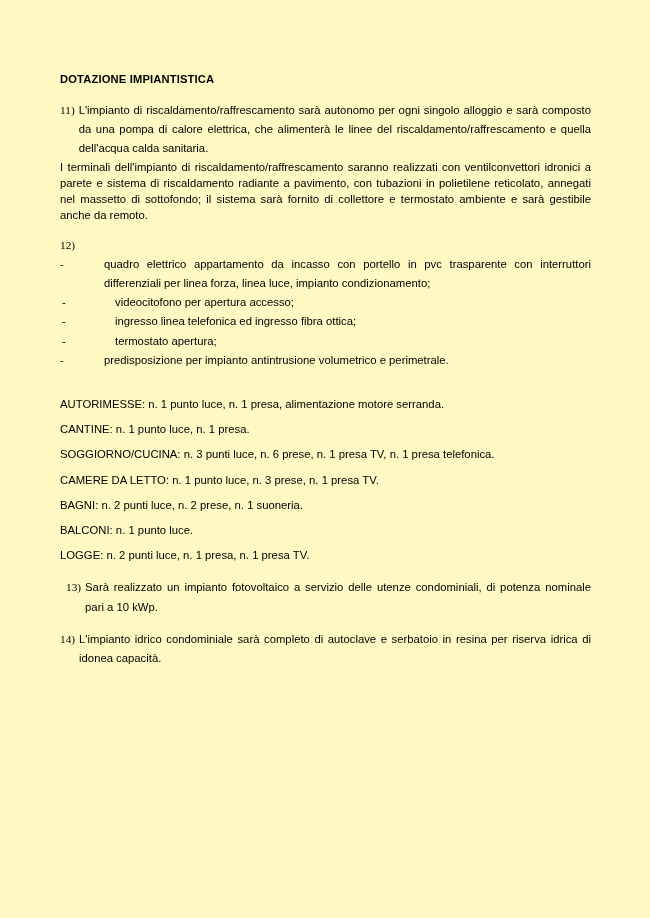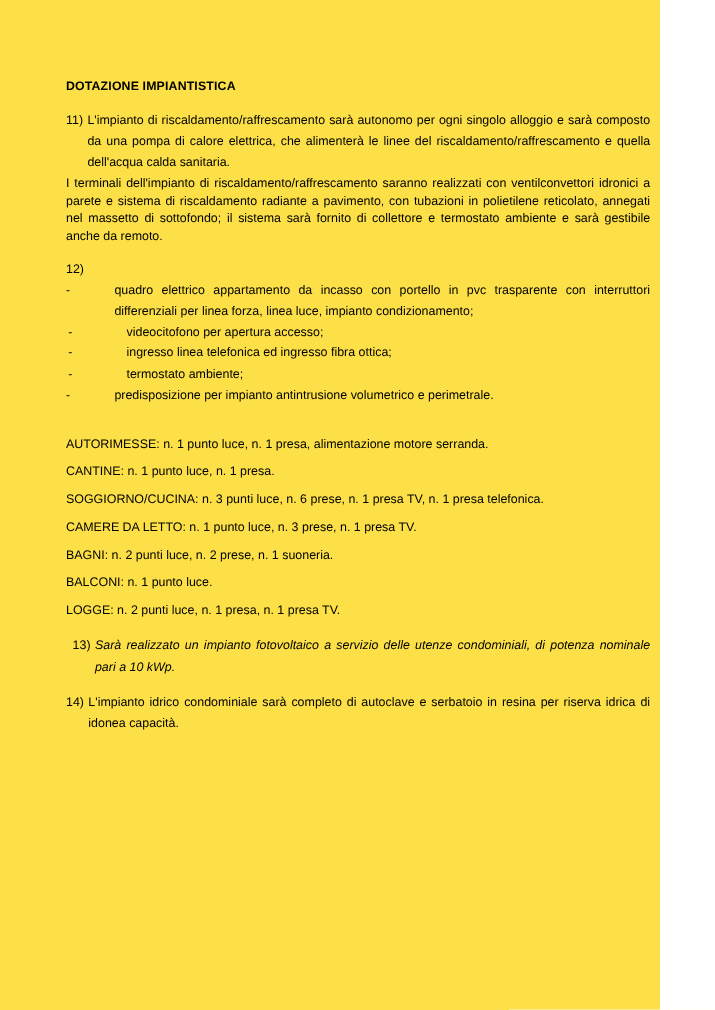--- a/index.html
+++ b/index.html
@@ -12,23 +12,23 @@
     height: 918px;
     position: relative;
     font-family: "Liberation Sans", sans-serif;
     color: #000000;
     overflow: hidden;
   }
   .page {
     position: absolute;
     left: 0;
     top: 0;
-    width: 600px;
+    width: 650px;
     height: 918px;
-    background: #fde047;
+    background: #fef9c3;
   }
   .content {
     position: absolute;
     left: 60px;
     top: 72px;
     width: 531px;
   }
   .doc-title {
     font-size: 11.2px;
     font-weight: bold;
@@ -79,31 +79,31 @@
     padding-top: 6px;
   }
   .num-item {
     display: flex;
     font-size: 11.3px;
     line-height: 19.2px;
   }
   .num-label {
     flex: 0 0 auto;
     padding-right: 4px;
+    font-family: Liberation Serif, serif;
   }
   .num-body {
     flex: 1 1 auto;
     text-align: justify;
   }
   .item13 {
     margin-left: 6px;
   }
   .item13 .num-body {
     text-indent: 0;
-    font-style: italic;
   }
 </style>
 </head>
 <body>
 
 <div class="page">
   <div class="content">
 
     <h1 class="doc-title">DOTAZIONE IMPIANTISTICA</h1>
 
@@ -127,21 +127,21 @@
     <div class="bullet-row">
       <span class="bullet-dash wide">-</span>
       <span class="bullet-text">videocitofono per apertura accesso;</span>
     </div>
     <div class="bullet-row">
       <span class="bullet-dash wide">-</span>
       <span class="bullet-text">ingresso linea telefonica ed ingresso fibra ottica;</span>
     </div>
     <div class="bullet-row">
       <span class="bullet-dash wide">-</span>
-      <span class="bullet-text">termostato ambiente;</span>
+      <span class="bullet-text">termostato apertura;</span>
     </div>
     <div class="bullet-row">
       <span class="bullet-dash">-</span>
       <span class="bullet-text">predisposizione per impianto antintrusione volumetrico e perimetrale.</span>
     </div>
 
     <div class="block-gap"></div>
 
 
     <div class="small-gap"></div>

